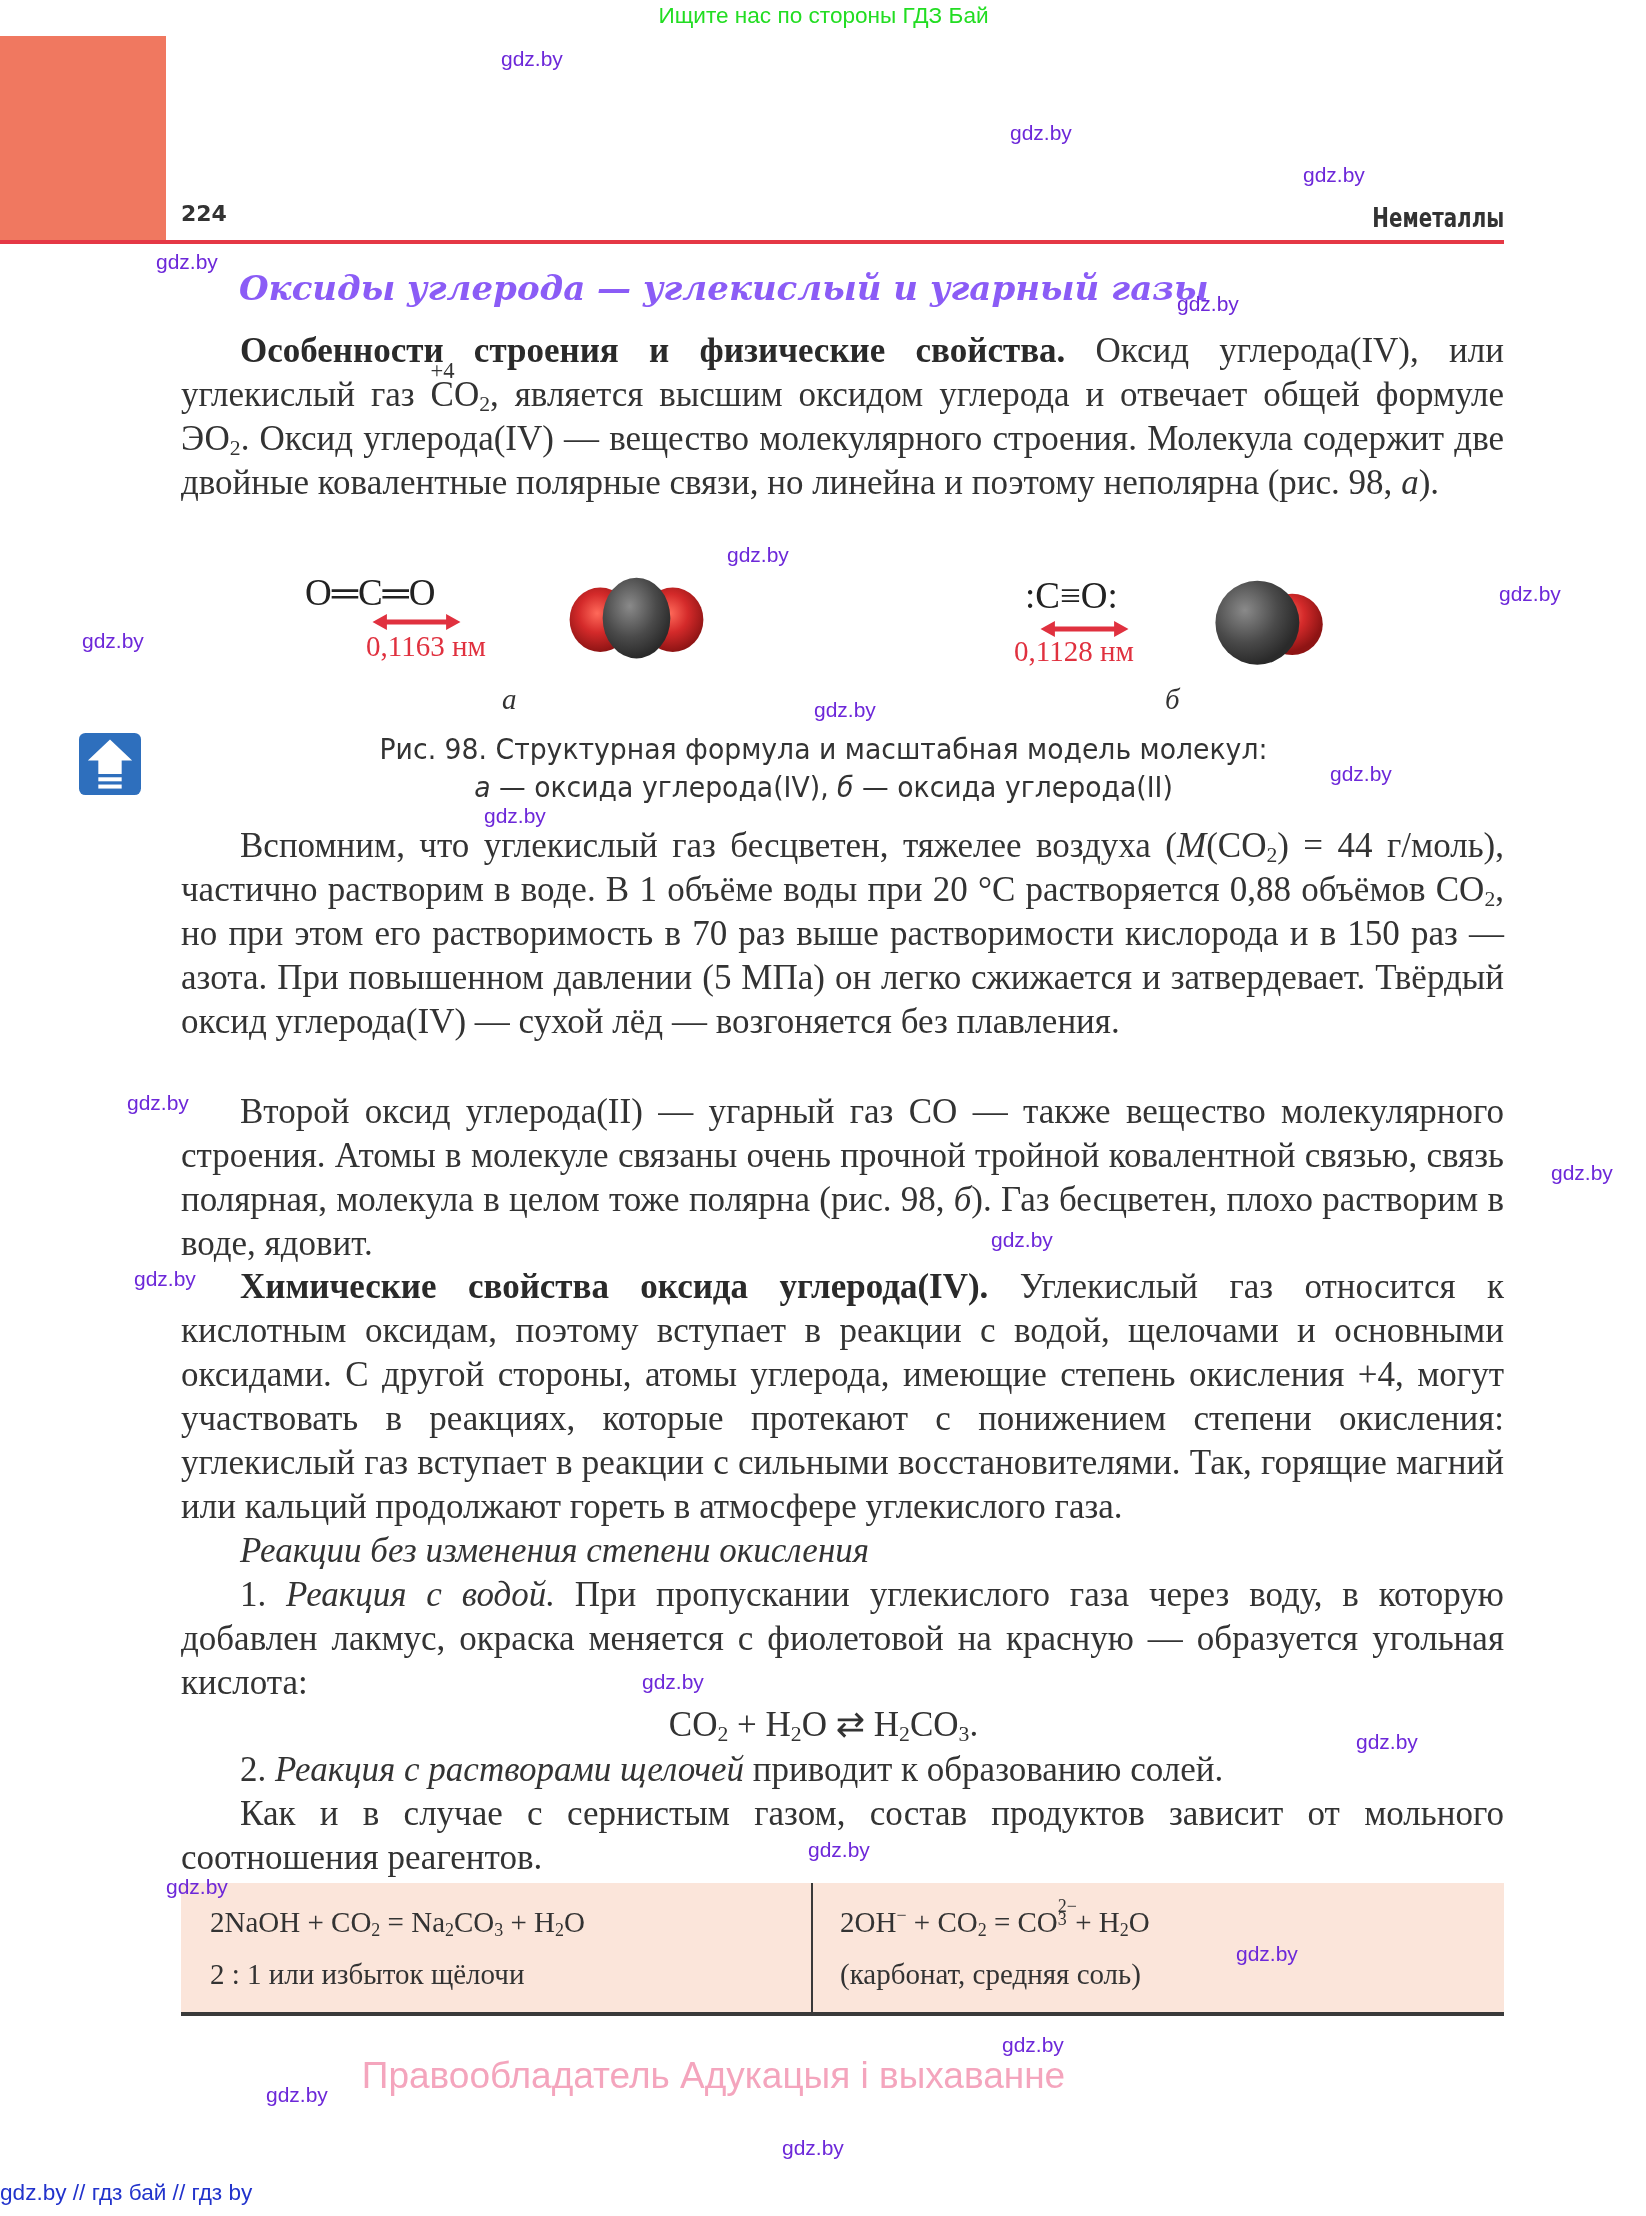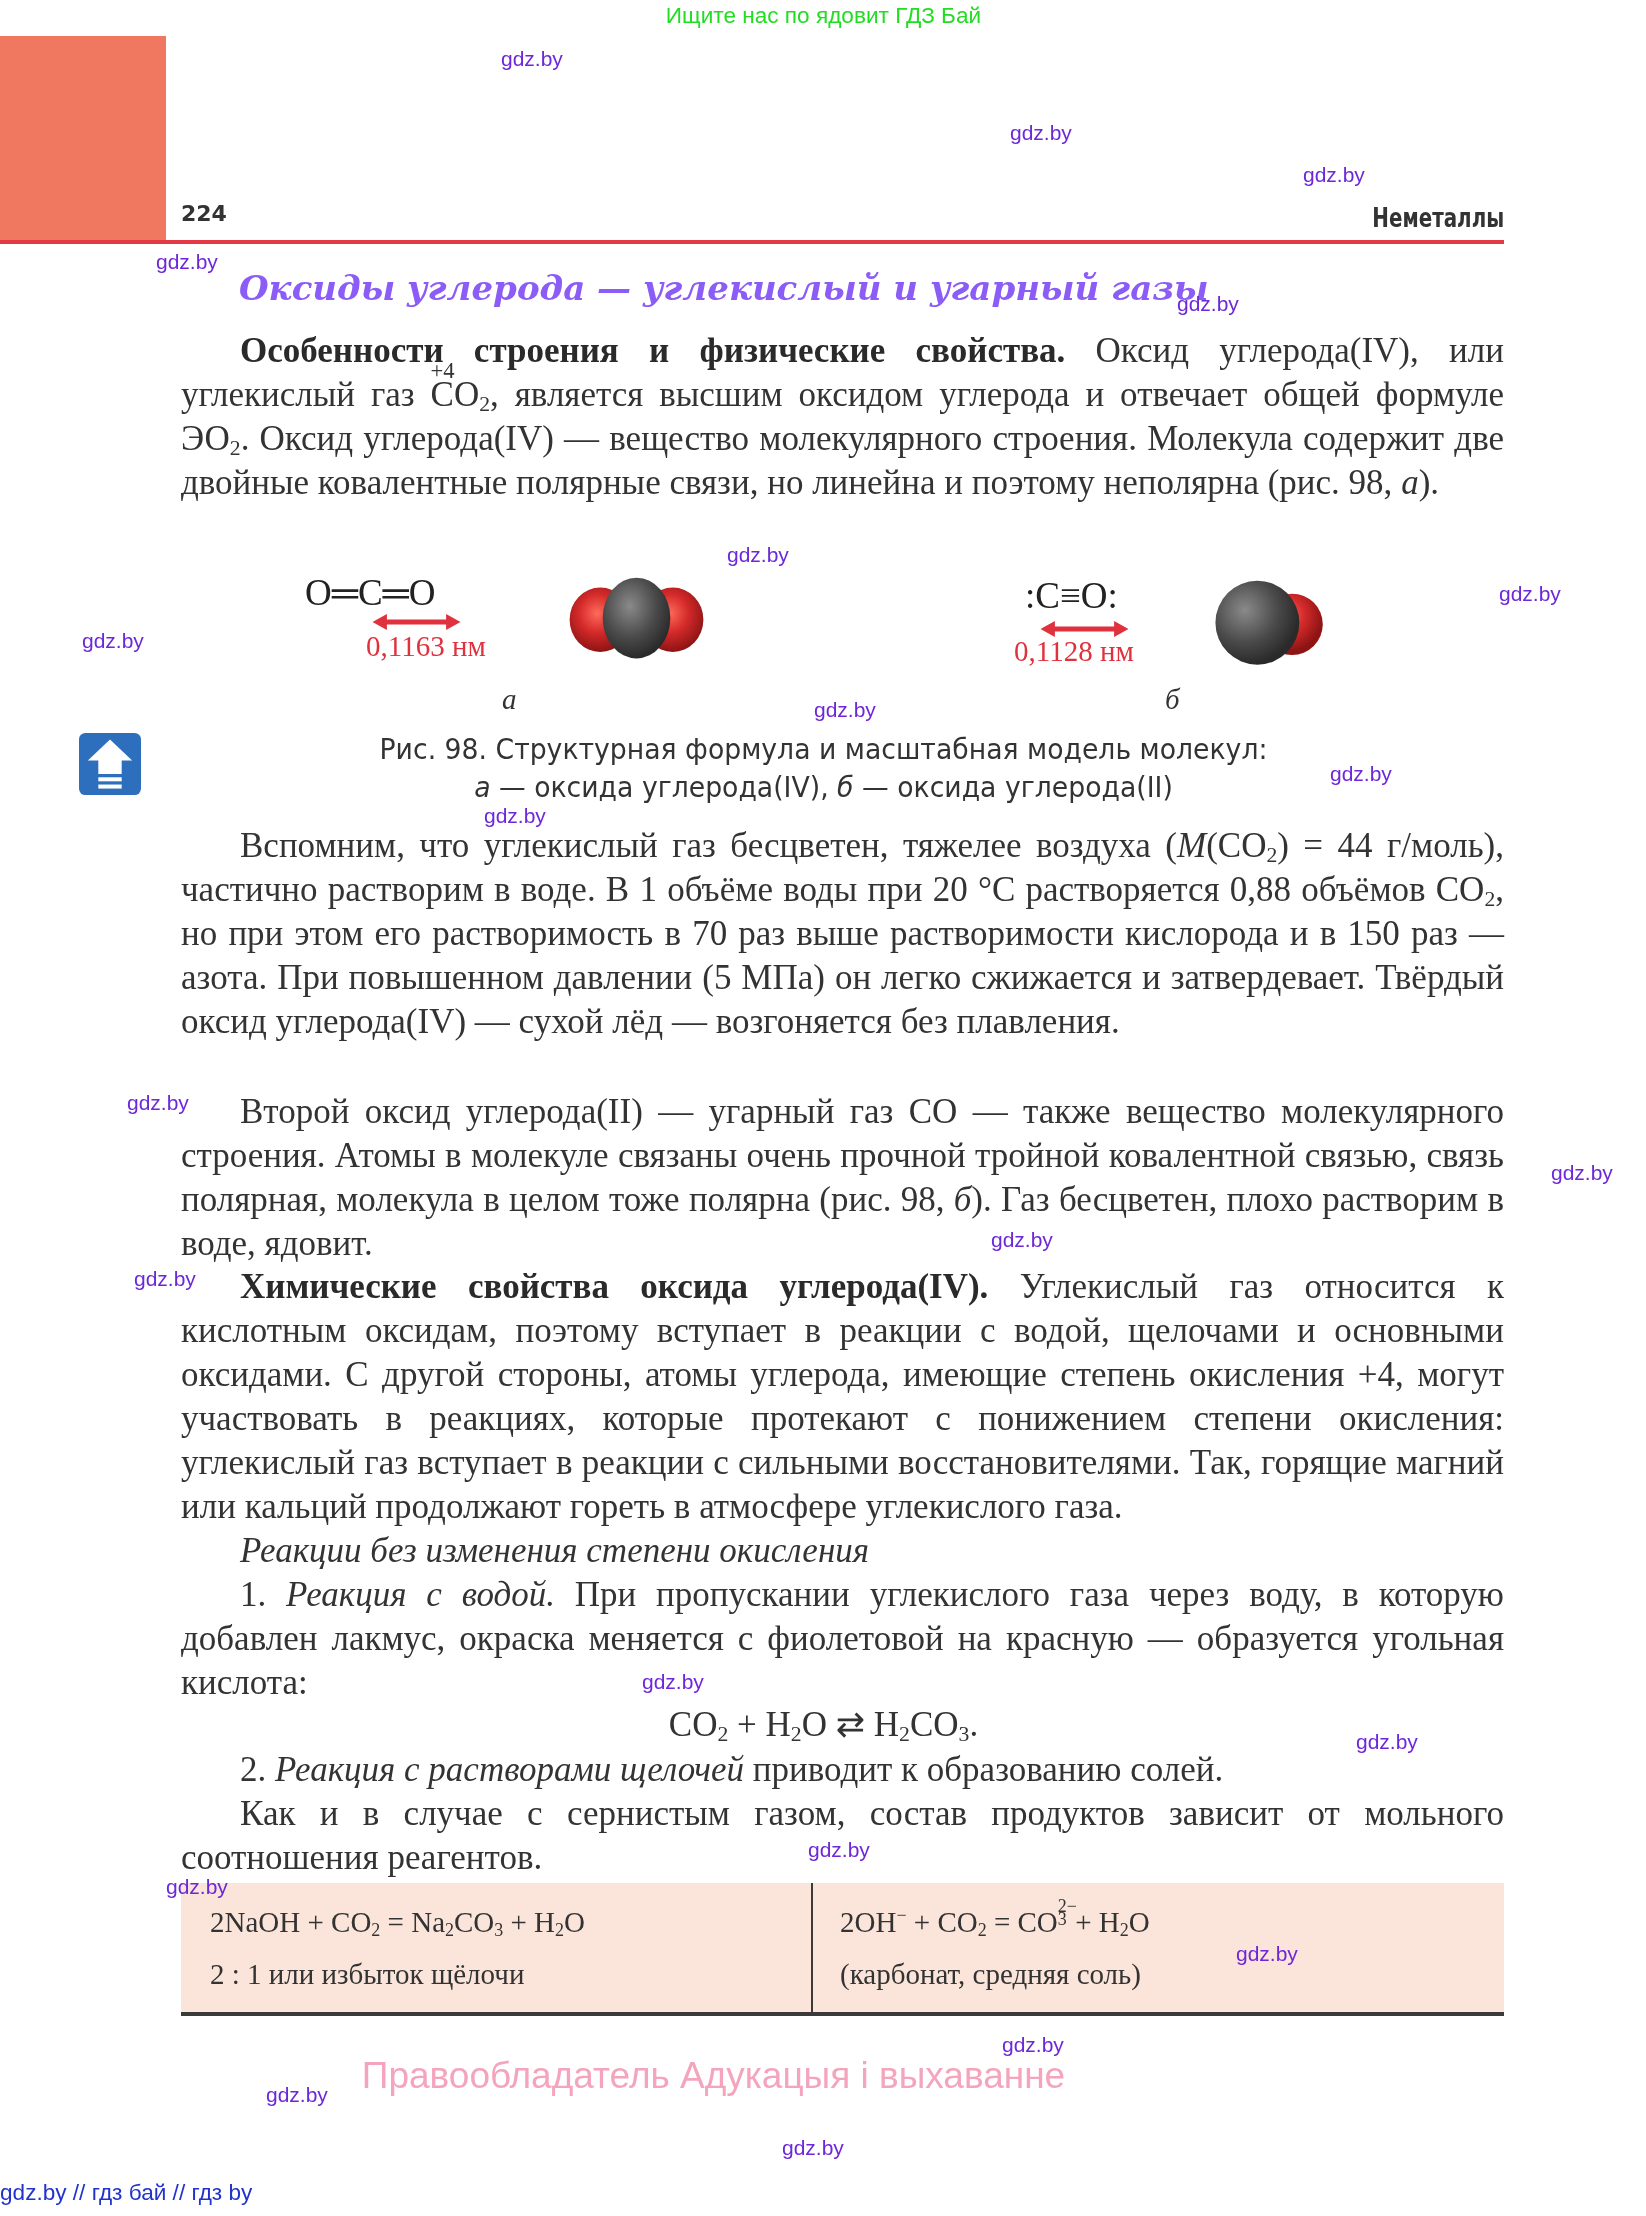--- a/index.html
+++ b/index.html
@@ -29,21 +29,21 @@
   .eq { position:absolute; left:0; width:1647px; text-align:center; font-family:"Liberation Serif",serif; font-size:35px; color:#333; }
   #rx-table { left:181px; top:1883px; width:1323px; height:129px; background:#fbe5da; border-bottom:4px solid #3a3a3a; }
   #rx-table .divider { position:absolute; left:630px; top:0; width:2.4px; height:133px; background:#3a3a3a; }
   #rx-table .cell { position:absolute; font-family:"Liberation Serif",serif; font-size:29px; color:#333; white-space:nowrap; }
   #copyright { left:0; width:1427px; top:2055px; text-align:center; font-family:"Liberation Sans",sans-serif; font-size:37px; color:#f4a5bd; }
   #footer-links { left:0; width:1647px; top:2180px; font-family:"Liberation Sans",sans-serif; font-size:22.6px; color:#2233cc; }
 </style>
 </head>
 <body>
 
-<div id="top-search" class="abs">Ищите нас по ядовит ГДЗ Бай</div>
+<div id="top-search" class="abs">Ищите нас по стороны ГДЗ Бай</div>
 
 <div id="orange-block" class="abs"></div>
 <div id="page-num" class="abs">224</div>
 <div id="running-head" class="abs">Неметаллы</div>
 <div id="red-rule" class="abs"></div>
 
 <div id="section-title" class="abs">Оксиды углерода — углекислый и угарный газы</div>
 
 <div class="para" style="top:329px;">
   <span class="ind"></span><b>Особенности строения и физические свойства.</b><span> Оксид углерода(IV), или углекислый газ </span><span class="ox"><span class="lbl">+4</span>C</span>O<sub>2</sub><span>, является высшим оксидом углерода и отвечает общей формуле ЭО</span><sub>2</sub><span>. Оксид углерода(IV) — вещество молекулярного строения. Молекула содержит две двойные ковалентные полярные связи, но линейна и поэтому неполярна (рис. 98, </span><i>а</i><span>).</span>

